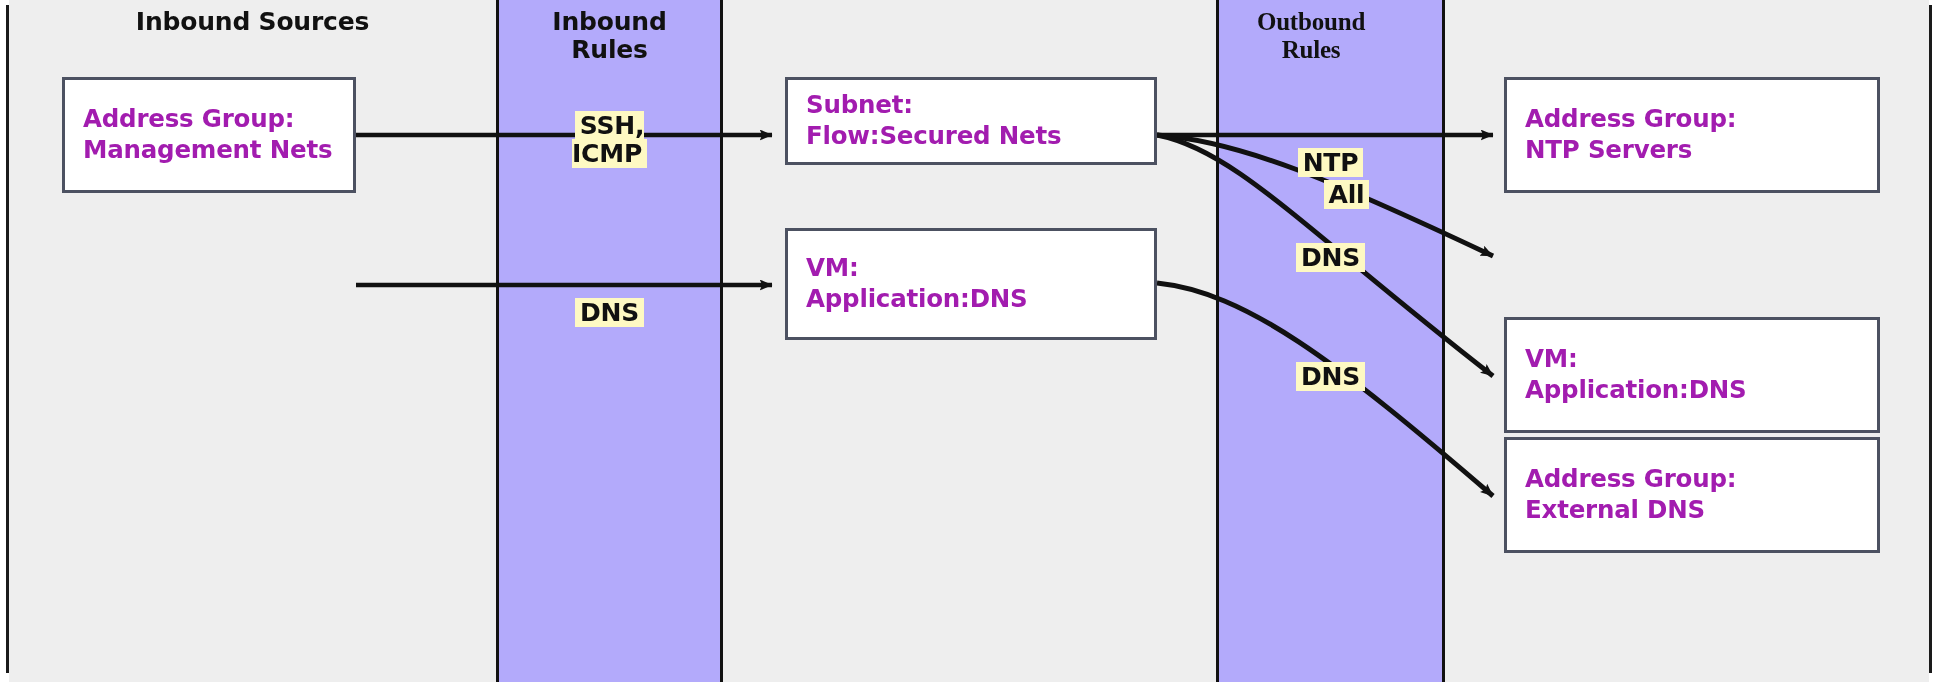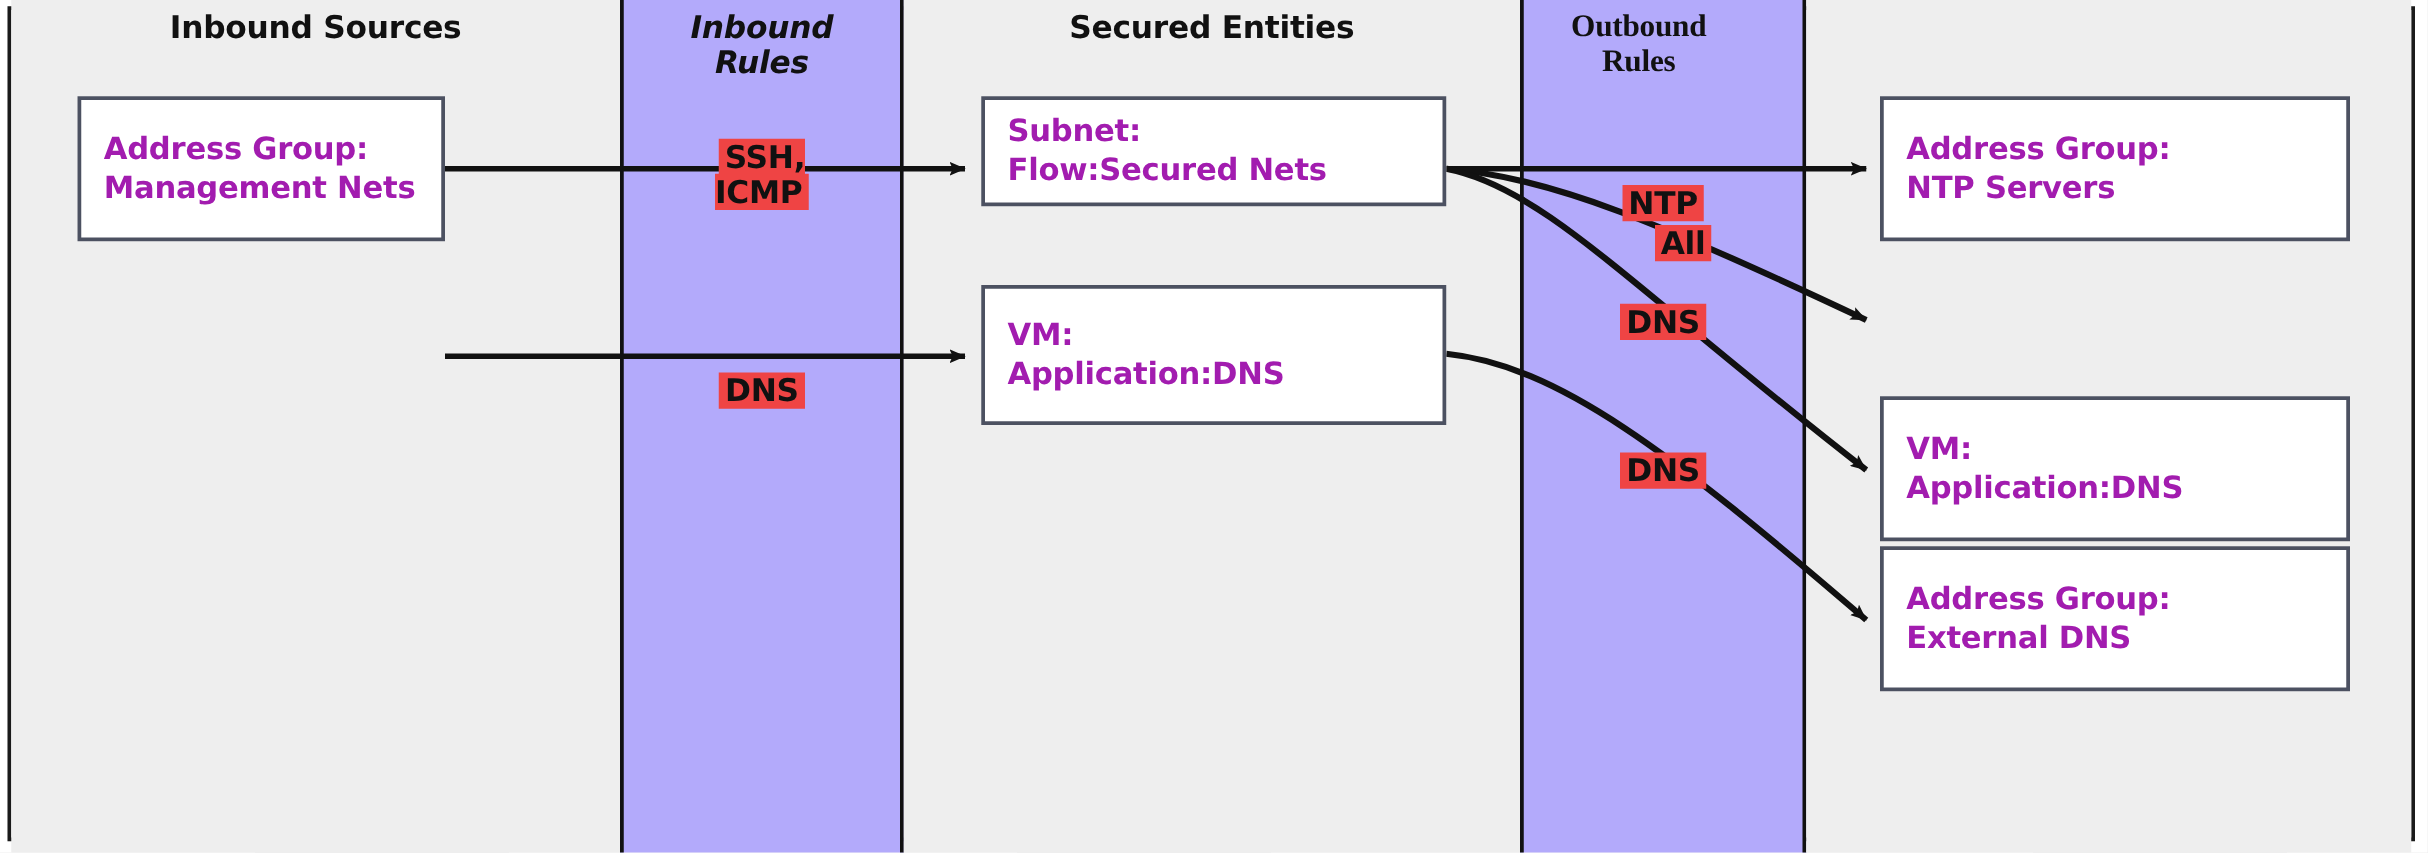--- a/index.html
+++ b/index.html
@@ -69,41 +69,40 @@
     position:absolute;
     font-weight:bold;
     font-size:25px;
     color:#111111;
     line-height:1.14;
     text-align:center;
     white-space:pre-line;
     letter-spacing:-0.2px;
   }
   .lbl-chip{
-    background:#ef4444;
+    background:#fef9c3;
     padding:0 5px;
   }
 </style>
 </head>
 <body>
 
 <div id="canvas">
 
   <div class="outer-frame"></div>
 
   <div class="col gray" style="left:9px;width:487px;"></div>
   <div class="col purple" style="left:496px;width:227px;"></div>
   <div class="col gray" style="left:723px;width:493px;"></div>
   <div class="col purple" style="left:1216px;width:229px;"></div>
   <div class="col gray" style="left:1445px;width:484px;"></div>
 
   <div class="col-title" style="left:9px;width:487px;top:8px;">Inbound Sources</div>
-  <div class="col-title" style="left: 499px; width: 221px; top: 8px; white-space: pre-line; font-style: italic;">Inbound
+  <div class="col-title" style="left: 499px; width: 221px; top: 8px; white-space: pre-line;">Inbound
 Rules</div>
-  <div class="col-title" style="left:723px;width:493px;top:8px;">Secured Entities</div>
   <div class="col-title" style="left: 1219px; width: 184px; top: 8px; white-space: pre-line; font-family: Liberation Serif, serif;">Outbound
 Rules</div>
 
   <svg class="wires" viewBox="0 0 1942 682" xmlns="http://www.w3.org/2000/svg">
     <defs>
       <marker id="ah" markerWidth="13" markerHeight="11" refX="12.4" refY="5.5" orient="auto" markerUnits="userSpaceOnUse">
         <path d="M0,0 L13,5.5 L0,11 L2.6,5.5 Z" fill="#111111"></path>
       </marker>
     </defs>
 

